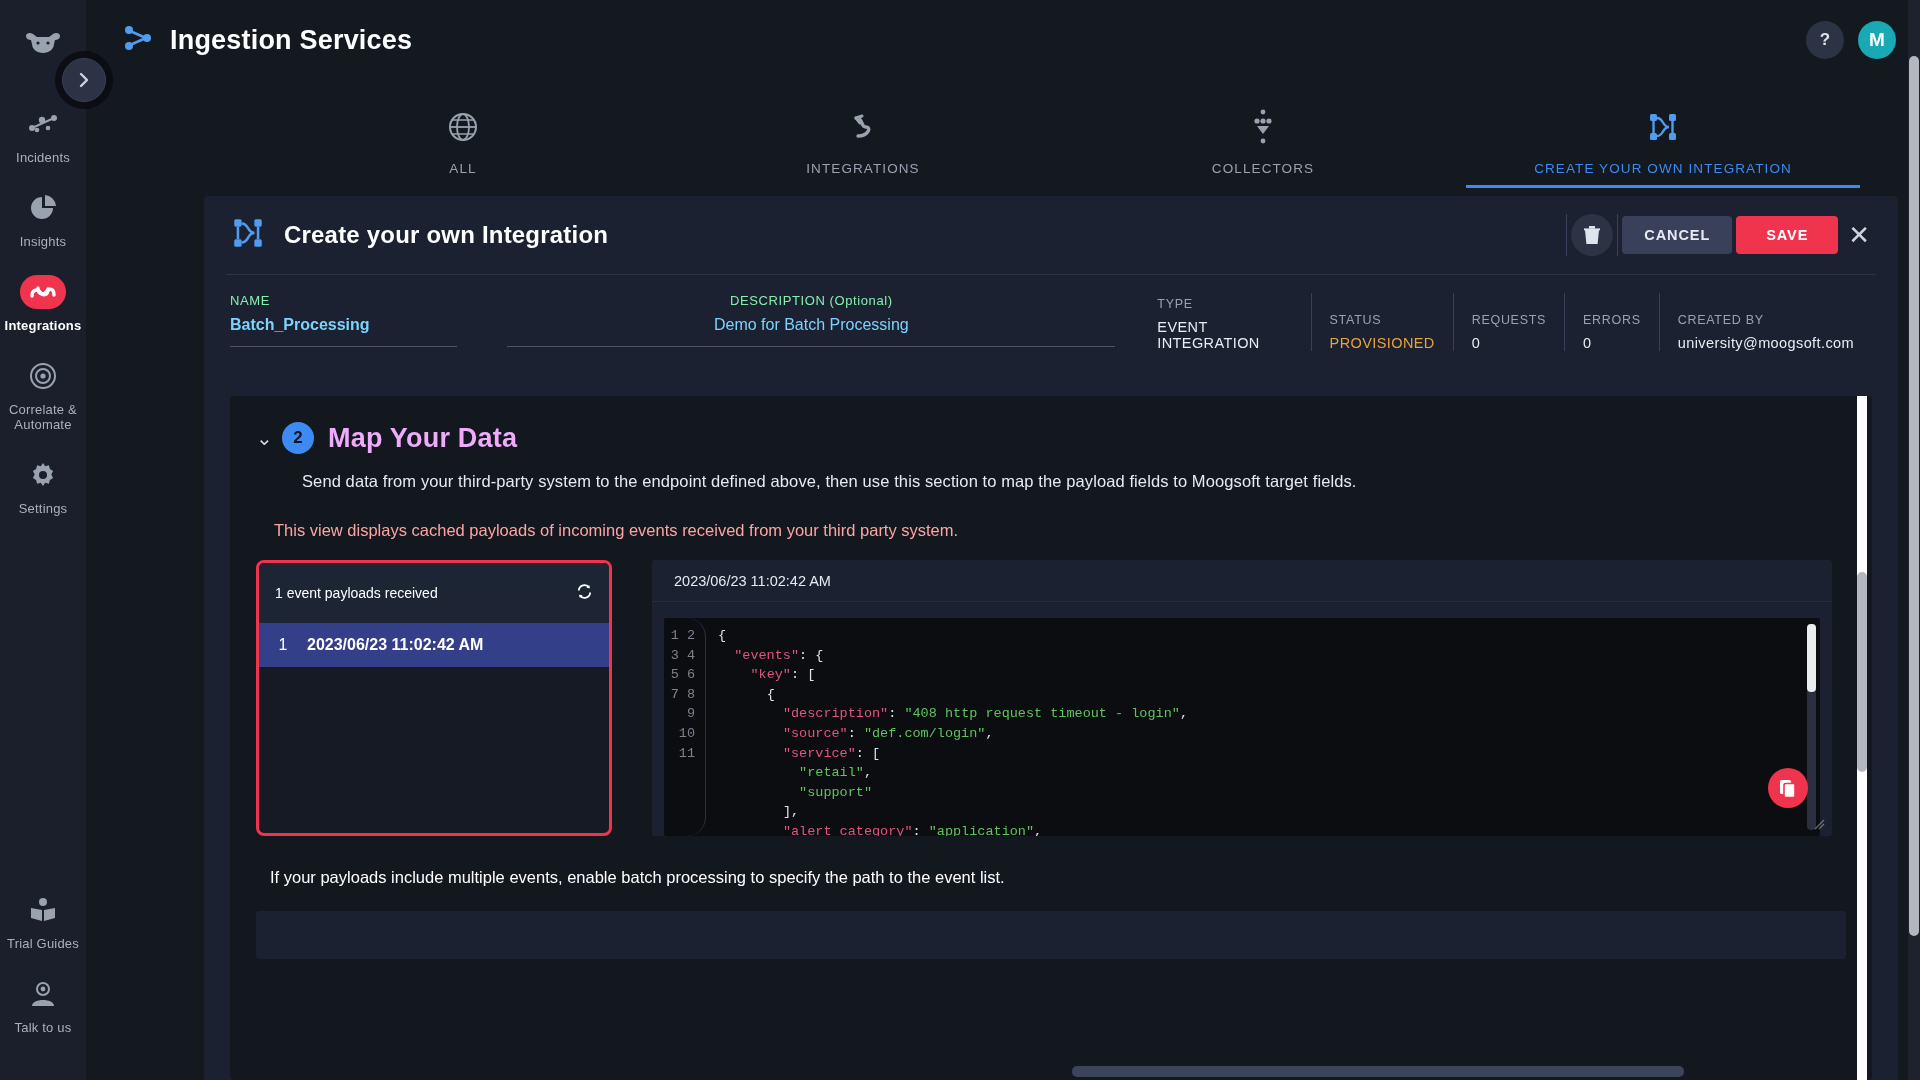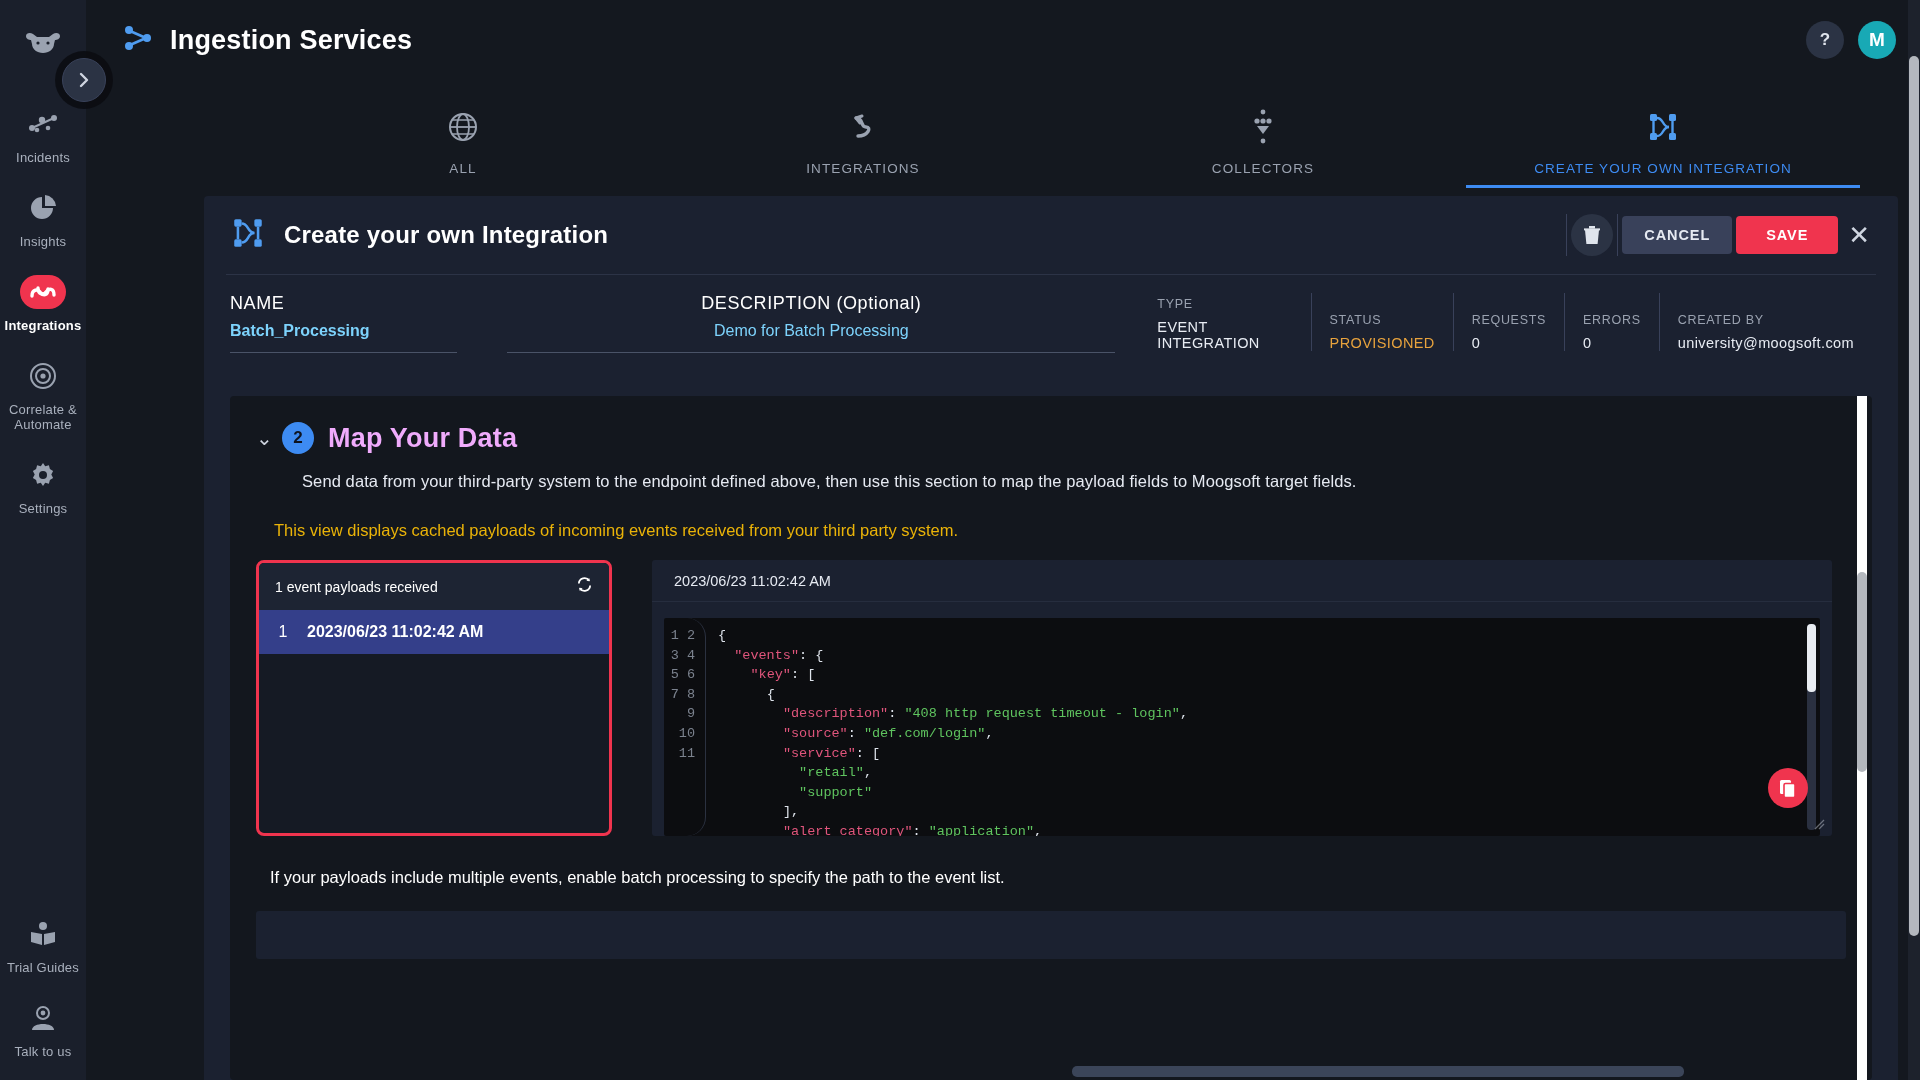--- a/index.html
+++ b/index.html
@@ -26,21 +26,21 @@
   }
   .nav-ico { width: 34px; height: 34px; display:flex; align-items:center; justify-content:center; }
   .nav-label {
     margin-top: 9px; font-size: 13px; color: #a9b0bd;
     letter-spacing: .2px; text-align: center; line-height: 15px;
   }
   .nav-item.active .nav-label { color: #ffffff; font-weight: bold; }
   .nav-ico.pill {
     width: 46px; height: 34px; border-radius: 17px; background: #f0344e;
   }
-  .sidebar-bottom { position: absolute; bottom: 8px; width: 100%; }
+  .sidebar-bottom { position: absolute; bottom: 32px; width: 100%; }
 
   .expander {
     position: absolute; left: 62px; top: 58px; width: 44px; height: 44px;
     border-radius: 50%; background: #2b3344; border: 1px solid #39425a;
     display: flex; align-items: center; justify-content: center;
     cursor: pointer; z-index: 20;
     box-shadow: 0 0 0 7px rgba(10,12,17,.85);
   }
 
   
@@ -104,21 +104,21 @@
   }
   .btn-cancel { background: #39415a; color: #e6eaf2; }
   .btn-save { background: #f0344e; color: #ffffff; padding: 0 30px; }
   .close-x { font-size: 26px; color: #cfd5e0; cursor: pointer; padding: 0 6px; line-height: 1; }
 
   .card-divider { height: 1px; background: #2c3346; margin: 0 22px; }
 
   
   .meta-row { display: flex; align-items: flex-start; padding: 18px 26px 0 26px; height: 84px; }
   .field { padding-right: 24px; }
-  .field-label { font-size: 18px; color: #ffffff; letter-spacing: .6px; margin-bottom: 8px; }
+  .field-label { font-size: 13px; color: #86efac; letter-spacing: .6px; margin-bottom: 8px; }
   .field-value { font-size: 16px; color: #7dd3fc; font-weight: bold; }
   .field-value.normal { font-weight: normal; }
   .field-underline { height: 1px; background: #4a5367; margin-top: 12px; }
   .field-name { width: 258px; }
   .field-desc { width: 650px; margin-left: 26px; text-align: center; }
 
   .meta-stats { margin-left: auto; display: flex; align-items: stretch; height: 58px; }
   .stat { padding: 0 18px; display: flex; flex-direction: column; justify-content: flex-end; }
   .stat + .stat { border-left: 1px solid #39415a; }
   .stat-label { font-size: 12.5px; color: #9aa2b0; letter-spacing: .7px; margin-bottom: 8px; }
@@ -134,31 +134,31 @@
   .chev { color: #cfd5e0; font-size: 20px; width: 26px; cursor: pointer; }
   .step-badge {
     width: 32px; height: 32px; border-radius: 50%; background: #3d8bf2;
     color: #0e1420; font-weight: bold; font-size: 17px;
     display:flex; align-items:center; justify-content:center; margin-right: 14px;
   }
   .section-title { font-size: 27px; font-weight: bold; color: #f0abfc; letter-spacing: .2px; }
   .section-sub {
     margin: 18px 0 0 72px; font-size: 16.5px; color: #e6eaf2; letter-spacing: .1px;
   }
-  .section-note { margin: 30px 0 0 44px; font-size: 16.5px; color: #eab308; }
+  .section-note { margin: 30px 0 0 44px; font-size: 16.5px; color: #fca5a5; }
 
   
   .payload-area { display: flex; margin: 20px 0 0 26px; }
 
   .events-box {
     width: 356px; background: #151a24;
     border: 3px solid #f0344e; border-radius: 8px; overflow: hidden;
   }
   .events-head {
-    height: 47px; background: #1d2433; display:flex; align-items:center;
+    height: 60px; background: #1d2433; display:flex; align-items:center;
     padding: 0 16px; justify-content: space-between;
   }
   .events-head-label { font-size: 14px; color: #ffffff; }
   .events-row {
     height: 44px; background: #343f8a; display: flex; align-items: center;
     cursor: pointer;
   }
   .events-row-num { width: 48px; text-align: center; font-size: 16px; color: #ffffff; }
   .events-row-ts { font-size: 16px; color: #ffffff; font-weight: bold; }
 

